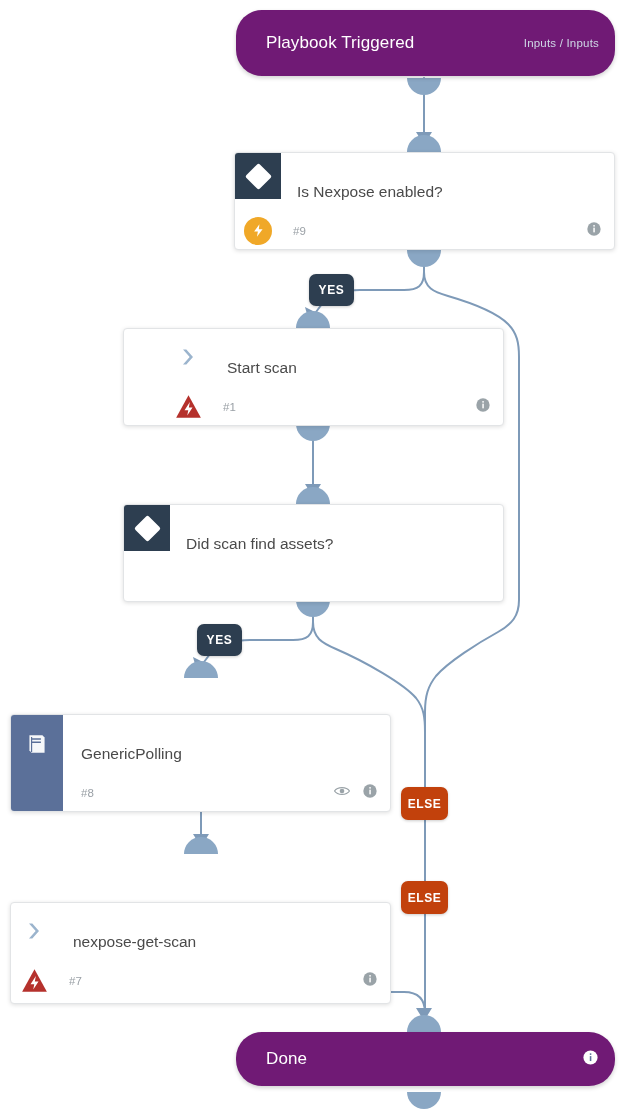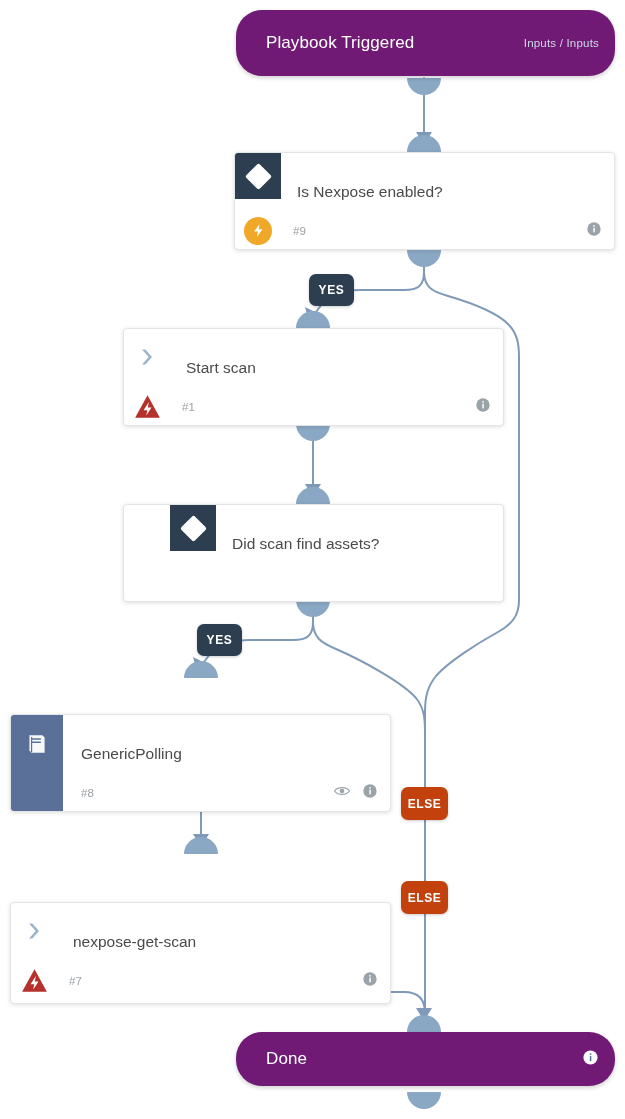--- a/index.html
+++ b/index.html
@@ -285,21 +285,21 @@
           <svg width="16" height="16" viewBox="0 0 24 24" aria-hidden="true">
             <circle cx="12" cy="12" r="10" fill="#9aa3a8"></circle>
             <rect x="11" y="10" width="2.2" height="7" fill="#ffffff"></rect>
             <circle cx="12.1" cy="7.2" r="1.35" fill="#ffffff"></circle>
           </svg>
         </span>
       </span>
     </div>
   </div>
 
-  <div class="node node-card" style="left:123px; top:328px; width:381px; height:98px;">
+  <div class="node node-card" style="left:123px; top:328px; width:381px; height:98px;padding-left:41px;">
     <div class="card-top">
       <span class="chev-wrap">
         <svg width="22" height="20" viewBox="0 0 24 24" aria-hidden="true">
           <path fill="#9bb4cd" d="M6,3 L14,12 L6,21 L10,21 L18,12 L10,3 Z"></path>
         </svg>
       </span>
       <span class="card-title">Start scan</span>
     </div>
     <div class="card-bottom">
       <span class="badge-wrap">
@@ -314,21 +314,21 @@
           <svg width="16" height="16" viewBox="0 0 24 24" aria-hidden="true">
             <circle cx="12" cy="12" r="10" fill="#9aa3a8"></circle>
             <rect x="11" y="10" width="2.2" height="7" fill="#ffffff"></rect>
             <circle cx="12.1" cy="7.2" r="1.35" fill="#ffffff"></circle>
           </svg>
         </span>
       </span>
     </div>
   </div>
 
-  <div class="node node-card" style="left:123px; top:504px; width:381px; height:98px;padding-left:46px;">
+  <div class="node node-card" style="left:123px; top:504px; width:381px; height:98px;">
     <div class="card-top">
       <span class="icon-square">
         <span class="diamond"></span>
       </span>
       <span class="card-title">Did scan find assets?</span>
     </div>
   </div>
 
   <div class="node node-card has-band" style="left:10px; top:714px; width:381px; height:98px; position:absolute;">
     <span class="side-band">

